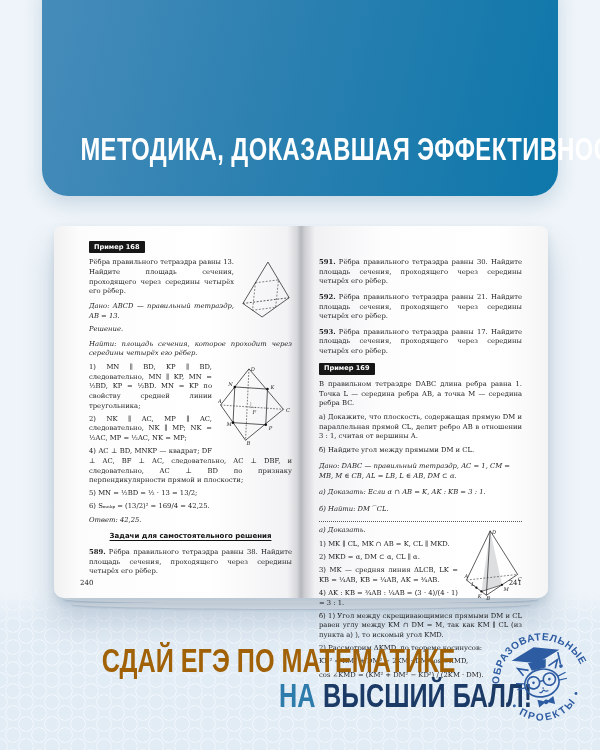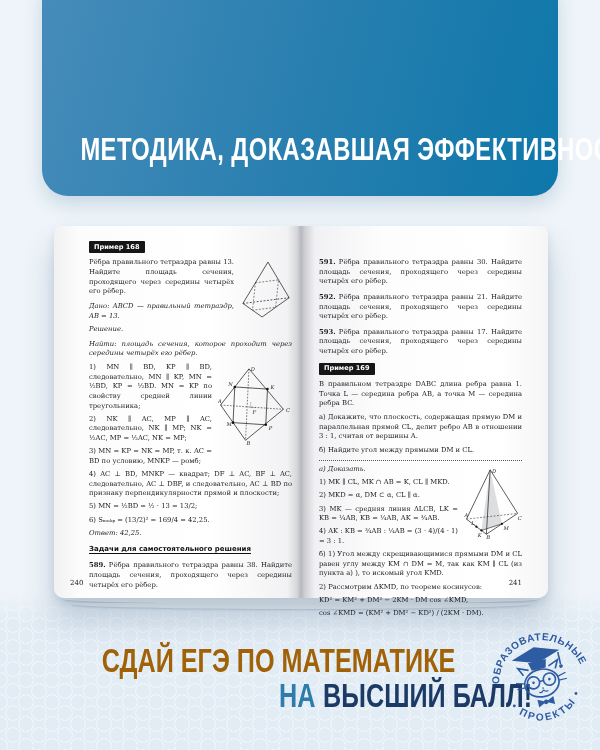--- a/index.html
+++ b/index.html
@@ -46,26 +46,26 @@
 
   
   .badge{display:inline-block;background:#161616;color:#fff;
     font-family:"DejaVu Sans",sans-serif;font-weight:700;font-size:6.6px;
     padding:1.5px 5px;border-radius:1px;margin-bottom:5px;}
   .body{margin:0 0 4px;text-align:justify;}
   .it{font-style:italic;}
   .mt{margin-top:5px;}
   .steps p, .stepsb p{margin:0 0 3.5px;text-align:justify;}
   .tasks-header{font-family:"DejaVu Sans",sans-serif;font-weight:700;font-size:7px;
-    text-decoration:underline;text-underline-offset:2px;margin:7px 0 6px;color:#101010;}
+    text-decoration:underline;text-underline-offset:2px;margin:7px 0 6px;color:#101010;text-align:center;}
   .prob{margin:0 0 6px;text-align:justify;}
   .prob b{font-weight:700;}
   .dotsep{border:none;border-top:1.2px dotted #555;margin:4px 0 4px;}
   .pagenum{position:absolute;bottom:9px;font-size:7px;color:#222;}
-  .pn-left{left:16px;}
+  .pn-left{left:26px;}
   .pn-right{right:26px;}
   .fig{float:right;margin:2px 0 3px 6px;}
   .fig svg{display:block;}
 
   
   .headline{position:absolute;left:0;top:644px;width:556px;text-align:center;
     font-weight:700;white-space:nowrap;}
   .hl1,.hl2{line-height:1.12;}
   .hl1 span,.hl2 span{display:inline-block;}
   .hl-scale{display:inline-block;transform:scale(.84,1.1);}
@@ -142,21 +142,20 @@
               <text x="10" y="70">M</text>
                 <text x="59" y="75">P</text>
               <text x="40" y="56">F</text>
             </g>
           </svg>
         </div>
 
         <div class="steps">
             <p>1) MN ∥ BD, KP ∥ BD, следовательно, MN ∥ KP, MN = ½BD, KP = ½BD. MN = KP по свойству средней линии треугольника;</p>
             <p>2) NK ∥ AC, MP ∥ AC, следовательно, NK ∥ MP; NK = ½AC, MP = ½AC, NK = MP;</p>
-            <p>3) MN = KP = NK = MP, т. к. AC = BD по условию, MNKP — ромб;</p>
             <p>4) AC ⊥ BD, MNKP — квадрат; DF ⊥ AC, BF ⊥ AC, следовательно, AC ⊥ DBF, и следовательно, AC ⊥ BD по признаку перпендикулярности прямой и плоскости;</p>
             <p>5) MN = ½BD = ½ · 13 = 13/2;</p>
             <p>6) Sₘₙₖₚ = (13/2)² = 169/4 = 42,25.</p>
           </div>
         <p class="body it">Ответ: 42,25.</p>
 
         <div class="tasks-header">Задачи для самостоятельного решения</div>
 
         <p class="prob">
           <b>589.</b>
@@ -181,20 +180,25 @@
         </p>
 
         <div>
           <span class="badge">Пример 169</span>
         </div>
 
         <p class="body">В правильном тетраэдре DABC длина ребра равна 1. Точка L — середина ребра AB, а точка M — середина ребра BC.</p>
         <p class="body">а) Докажите, что плоскость, содержащая прямую DM и параллельная прямой CL, делит ребро AB в отношении 3 : 1, считая от вершины A.</p>
         <p class="body">б) Найдите угол между прямыми DM и CL.</p>
 
+        <div class="it">
+            <p>Дано: DABC — правильный тетраэдр, AC = 1, CM = MB, M ∈ CB, AL = LB, L ∈ AB, DM ⊂ α.</p>
+            <p>а) Доказать: Если α ∩ AB = K, AK : KB = 3 : 1.</p>
+            <p>б) Найти: DM⌒CL.</p>
+          </div>
         <hr class="dotsep">
 
         <div class="fig">
           <svg width="58" height="72" viewBox="0 0 60 76">
             <polygon points="27,3 17.75,67 39.5,60" fill="#c4c8cc" opacity="0.6"></polygon>
             <g stroke="#2a2a2a" stroke-width="0.8" fill="none">
               <path d="M27,3 L2,55 M27,3 L56,49 M27,3 L23,71 M2,55 L23,71 L56,49"></path>
               <path d="M2,55 L56,49" stroke-dasharray="2 1.6" stroke-width="0.6"></path>
               <path d="M17.75,67 L39.5,60" stroke-width="0.7"></path>
             </g>

